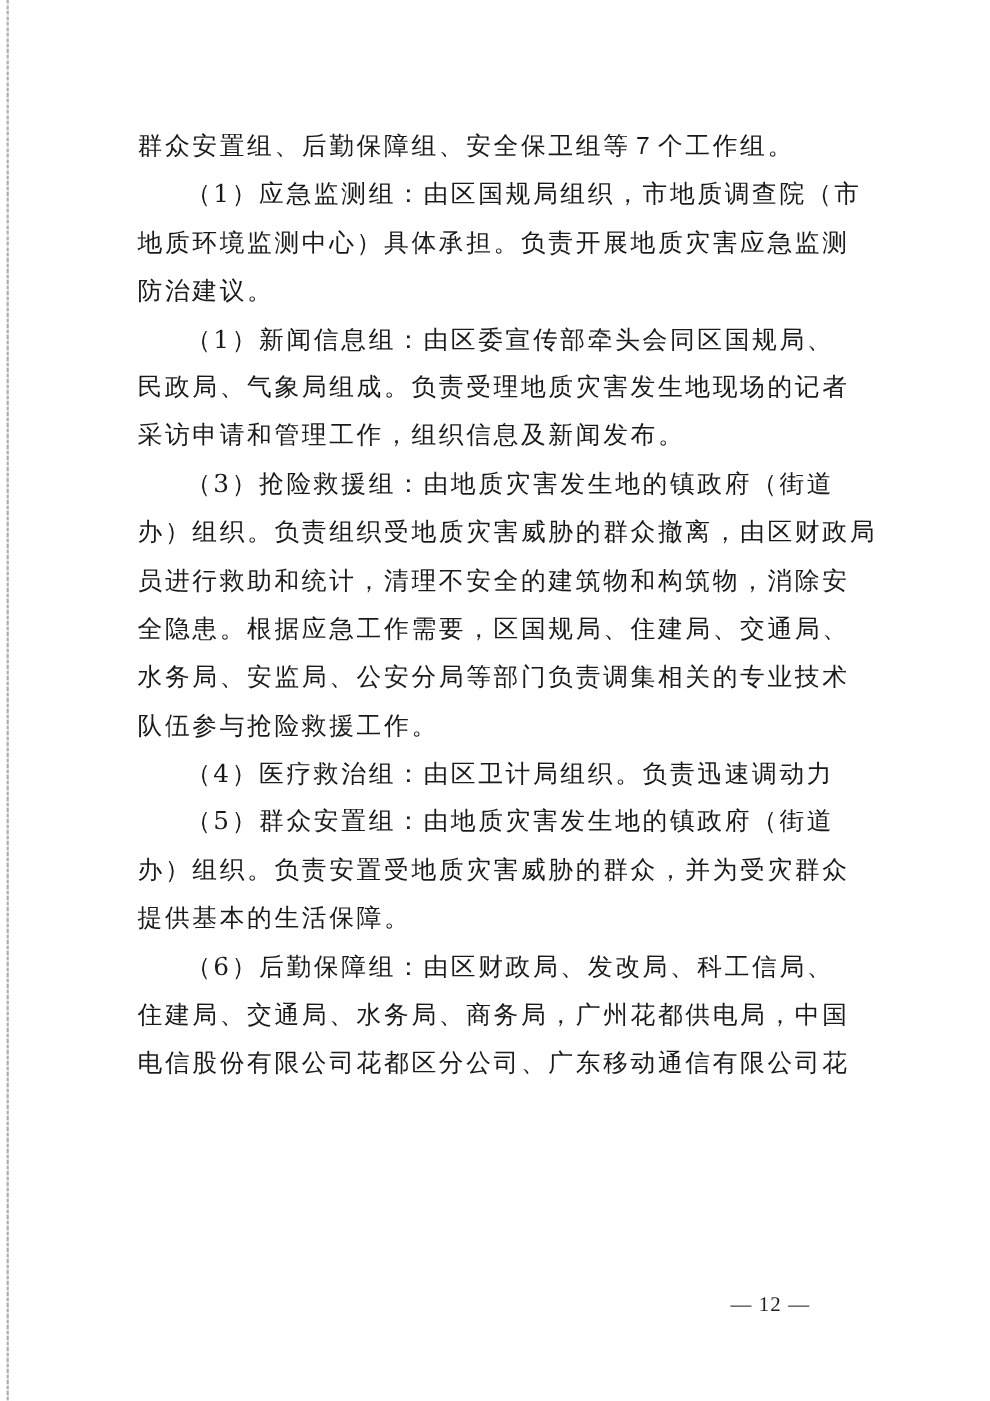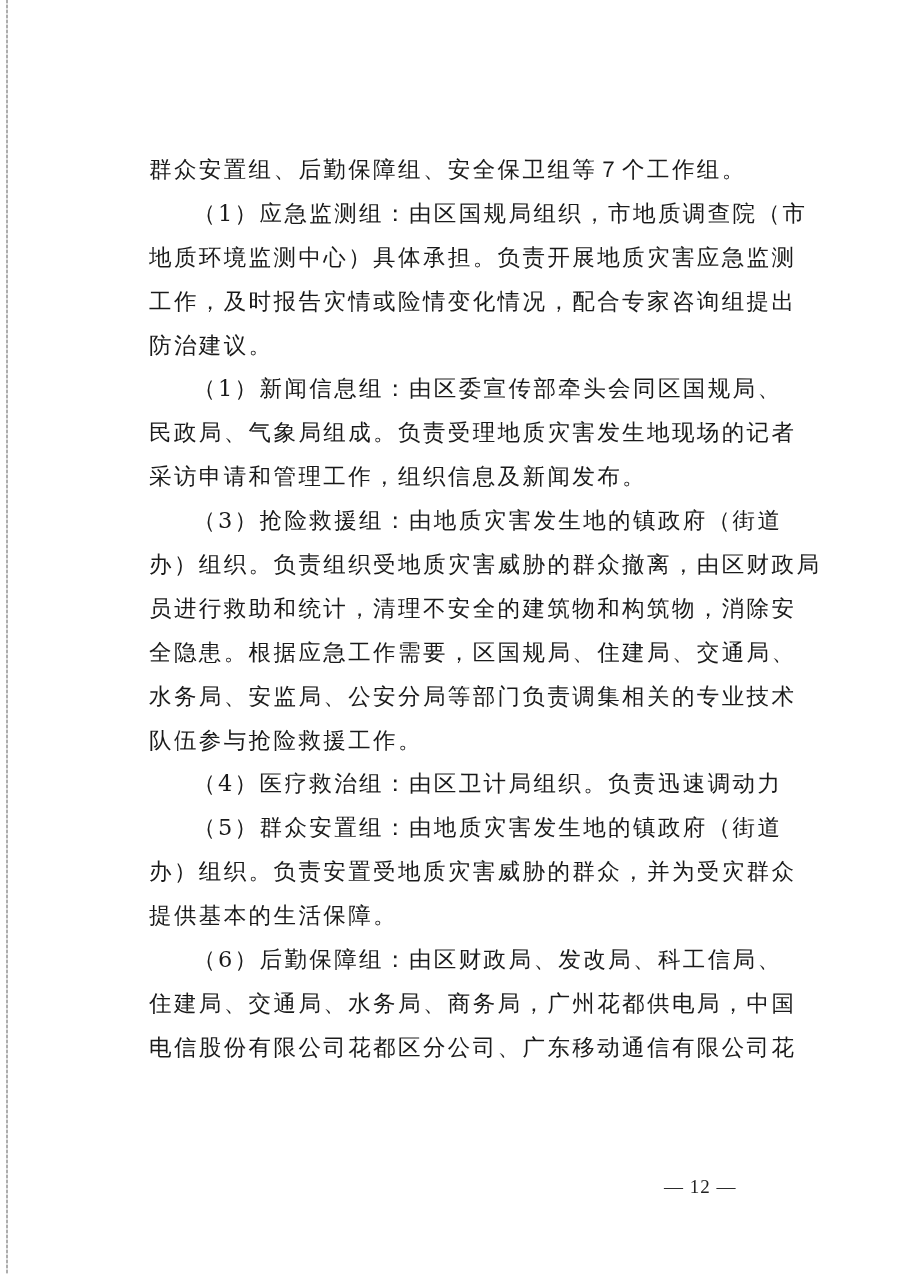--- a/index.html
+++ b/index.html
@@ -5,42 +5,41 @@
   html, body { margin: 0; padding: 0; }
   body {
     width: 900px; height: 1274px; background: #ffffff; position: relative; overflow: hidden;
     font-family: "DejaVu Serif", "Liberation Serif", serif; color: #1a1a1a;
   }
   .binding-edge {
     position: absolute; left: 6px; top: 0; width: 2px; height: 1274px;
     background: repeating-linear-gradient(to bottom, #777 0px, #777 3px, #ccc 3px, #ccc 5px);
     opacity: 0.6;
   }
-  .page { position: absolute; left: 149px; top: 112px; width: 620px; margin-top: 36px; }
+  .page { position: absolute; left: 125px; top: 112px; width: 620px; }
   .line {
     height: 43.9px; line-height: 43.9px; font-size: 22.5px; white-space: nowrap;
     letter-spacing: 2.4px; text-align: justify; text-align-last: justify;
   }
   .line.last { text-align-last: left; }
   .line.indent { padding-left: 44px; }
   .page-number {
     position: absolute; left: 664px; top: 1176px; font-size: 19px; letter-spacing: 1px;
     font-family: "Liberation Serif", serif; color: #222;
   }
 </style>
 </head>
 <body>
 
 <div class="binding-edge"></div>
 
 <div class="page">
   <div class="line last">群众安置组、后勤保障组、安全保卫组等７个工作组。</div>
   <div class="line indent">（1）应急监测组：由区国规局组织，市地质调查院（市</div>
   <div class="line">地质环境监测中心）具体承担。负责开展地质灾害应急监测</div>
-  <div class="line">工作，及时报告灾情或险情变化情况，配合专家咨询组提出</div>
   <div class="line last">防治建议。</div>
   <div class="line indent">（1）新闻信息组：由区委宣传部牵头会同区国规局、</div>
   <div class="line">民政局、气象局组成。负责受理地质灾害发生地现场的记者</div>
   <div class="line last">采访申请和管理工作，组织信息及新闻发布。</div>
   <div class="line indent">（3）抢险救援组：由地质灾害发生地的镇政府（街道</div>
   <div class="line">办）组织。负责组织受地质灾害威胁的群众撤离，由区财政局</div>
   <div class="line">员进行救助和统计，清理不安全的建筑物和构筑物，消除安</div>
   <div class="line">全隐患。根据应急工作需要，区国规局、住建局、交通局、</div>
   <div class="line">水务局、安监局、公安分局等部门负责调集相关的专业技术</div>
   <div class="line last">队伍参与抢险救援工作。</div>

